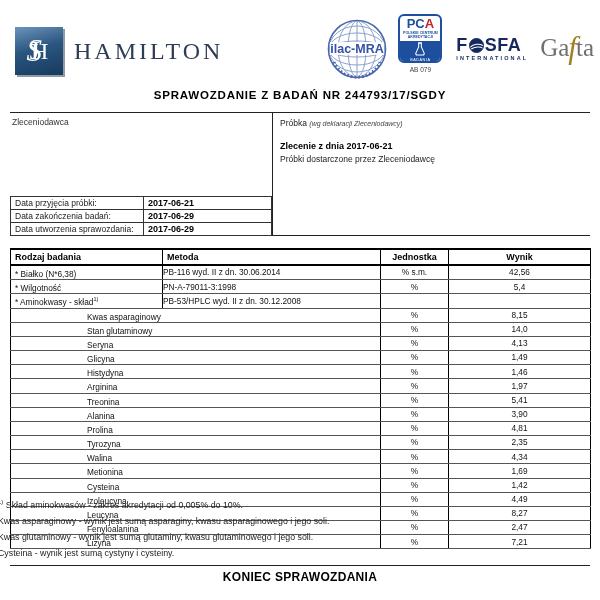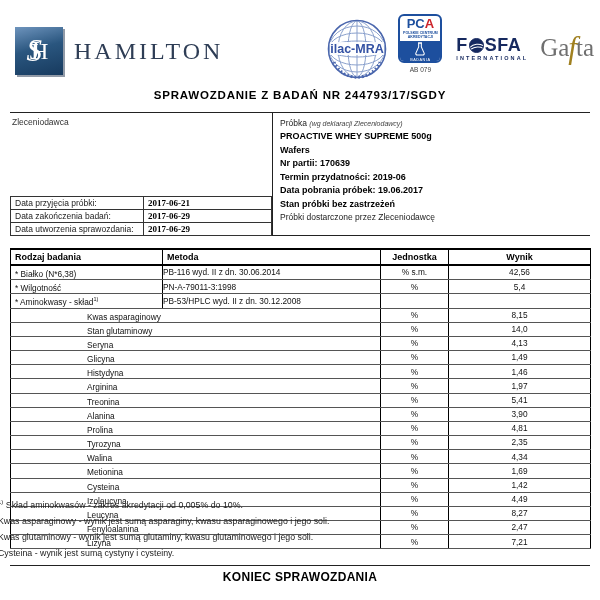--- a/index.html
+++ b/index.html
@@ -43,21 +43,21 @@
   .title{position:absolute;top:89px;left:0;width:100%;text-align:center;font-size:11.5px;
       font-weight:bold;letter-spacing:.8px;color:#000;}
 
   
   .info{position:absolute;top:112px;left:10px;width:580px;height:124px;
       border-top:1px solid #222;border-bottom:1px solid #222;display:flex;box-sizing:border-box;}
   .info-left{width:262px;position:relative;}
   .zl-label{position:absolute;top:4px;left:2px;font-size:8.5px;color:#333;}
   .date-table{position:absolute;bottom:-1px;left:0;width:262px;border-collapse:collapse;}
   .date-table td{border:1px solid #333;height:12px;padding:0 0 0 4px;font-size:8.5px;color:#222;}
-  .date-table td.dval{font-size:9px;font-weight:bold;color:#000;font-family:Liberation Serif, serif;}
+  .date-table td.dval{font-size:9px;font-weight:bold;color:#000;}
   .date-table td.dlabel{width:128px;}
   .info-divider{width:1px;background:#222;}
   .info-right{flex:1;padding:4px 0 0 7px;}
   .sample-head{font-size:8.5px;color:#222;line-height:13px;}
   .sample-head .note{font-style:italic;font-size:7px;color:#444;}
   .sample-line{font-size:9px;font-weight:bold;line-height:13.5px;color:#000;}
   .order-line{font-size:9px;font-weight:bold;margin-top:10px;line-height:13px;color:#000;}
   .delivery-line{font-size:8.5px;line-height:12px;color:#222;}
 
   
@@ -175,33 +175,21 @@
     <td class="dval">2017-06-29</td>
   </tr>
 </tbody>
       </table>
     </div>
     <div class="info-divider"></div>
     <div class="info-right">
       <div class="sample-head">
         <span>Próbka</span> <span class="note">(wg deklaracji Zleceniodawcy)</span>
       </div>
-      <div>
-  <div class="sample-line">PROACTIVE WHEY SUPREME 500g</div>
-
-  <div class="sample-line">Wafers</div>
-
-  <div class="sample-line">Nr partii: 170639</div>
-
-  <div class="sample-line">Termin przydatności: 2019-06</div>
-
-  <div class="sample-line">Data pobrania próbek: 19.06.2017</div>
-
-  <div class="sample-line">Stan próbki bez zastrzeżeń</div>
-</div>
+      <div class="order-line">Zlecenie z dnia 2017-06-21</div>
       <div class="delivery-line">Próbki dostarczone przez Zleceniodawcę</div>
     </div>
   </div>
 
   <table class="results">
     <colgroup>
         <col class="c-name">
         <col class="c-method">
         <col class="c-unit">
         <col class="c-result">

